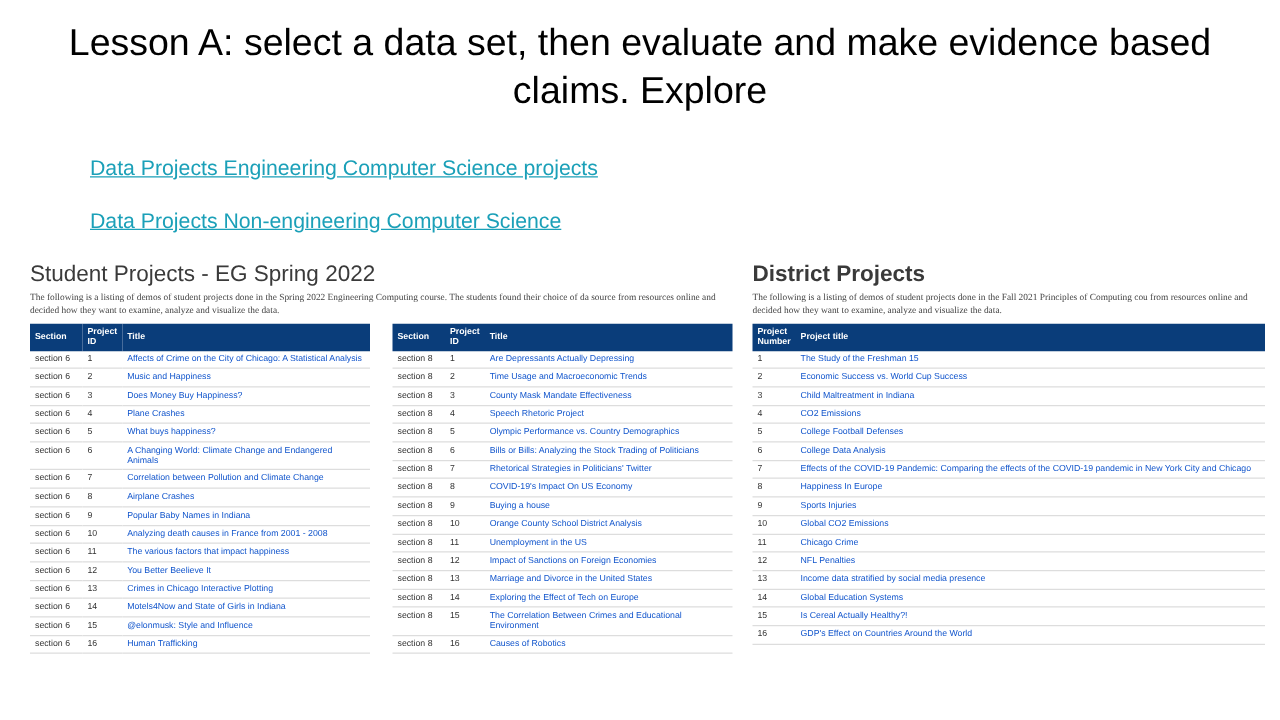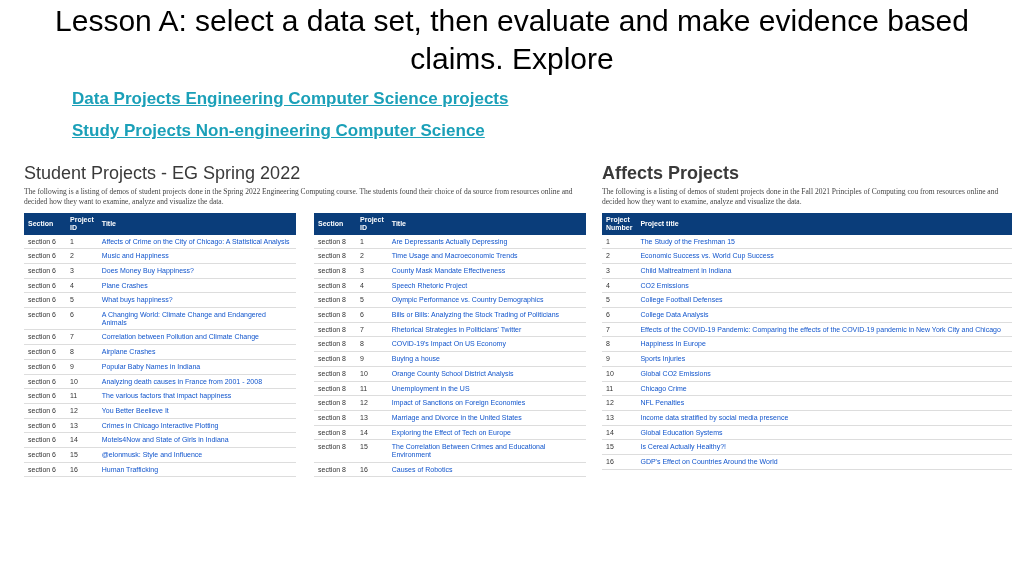--- a/index.html
+++ b/index.html
@@ -8,34 +8,35 @@
     width: 1024px;
     height: 576px;
     background: #fff;
     overflow: hidden;
     position: relative;
   }
   .page-title {
     font-size: 30px;
     font-weight: 400;
     text-align: center;
-    padding: 2px 20px 6px;
+    padding: 16px 20px 6px;
     line-height: 1.25;
     color: #000;
   }
   .links {
     padding: 6px 0 10px 72px;
   }
   .links a {
     display: block;
     color: #1ba0b8;
-    font-weight: 700;
+    font-weight: 400;
     font-size: 17px;
     text-decoration: underline;
     margin-bottom: 12px;
+    margin-top: 22px;
   }
   .panels {
     display: flex;
     gap: 16px;
     padding: 0 24px;
     align-items: flex-start;
   }
   .panel-left { width: 580px; }
   .panel-right { width: 410px; }
   .panel-heading {
@@ -81,21 +82,21 @@
   .col-id  { width: 18px; }
   .col-num { width: 24px; }
 </style>
 </head>
 <body>
 
 <h1 class="page-title">Lesson A: select a data set, then evaluate and make evidence based claims. Explore</h1>
 
 <div class="links">
   <a href="#">Data Projects Engineering Computer Science projects</a>
-  <a href="#">Study Projects Non-engineering Computer Science</a>
+  <a href="#">Data Projects Non-engineering Computer Science</a>
 </div>
 
 <div class="panels">
 
   <div class="panel-left">
     <div class="panel-heading">Student Projects - EG Spring 2022</div>
     <div class="panel-desc">The following is a listing of demos of student projects done in the Spring 2022 Engineering Computing course. The students found their choice of da source from resources online and decided how they want to examine, analyze and visualize the data.</div>
     <div class="tables-row">
       <table class="t6">
         <thead>
@@ -276,21 +277,21 @@
               <td>section 8</td>
               <td>16</td>
               <td class="linkcell">Causes of Robotics</td>
             </tr>
           </tbody>
       </table>
     </div>
   </div>
 
   <div class="panel-right">
-    <div class="panel-heading" style="font-weight:700;">Affects Projects</div>
+    <div class="panel-heading" style="font-weight:700;">District Projects</div>
     <div class="panel-desc">The following is a listing of demos of student projects done in the Fall 2021 Principles of Computing cou from resources online and decided how they want to examine, analyze and visualize the data.</div>
     <table class="tr">
       <thead>
           <tr>
         <th class="col-num">Project Number</th>
         <th>Project title</th>
       </tr>
         </thead>
       <tbody id="tbr">
           <tr>

